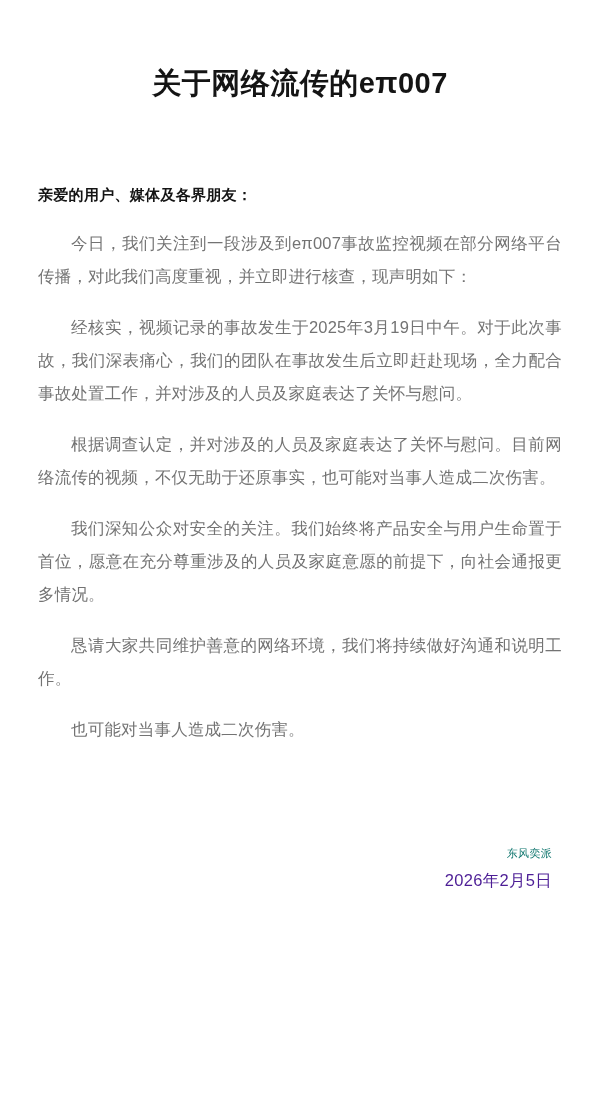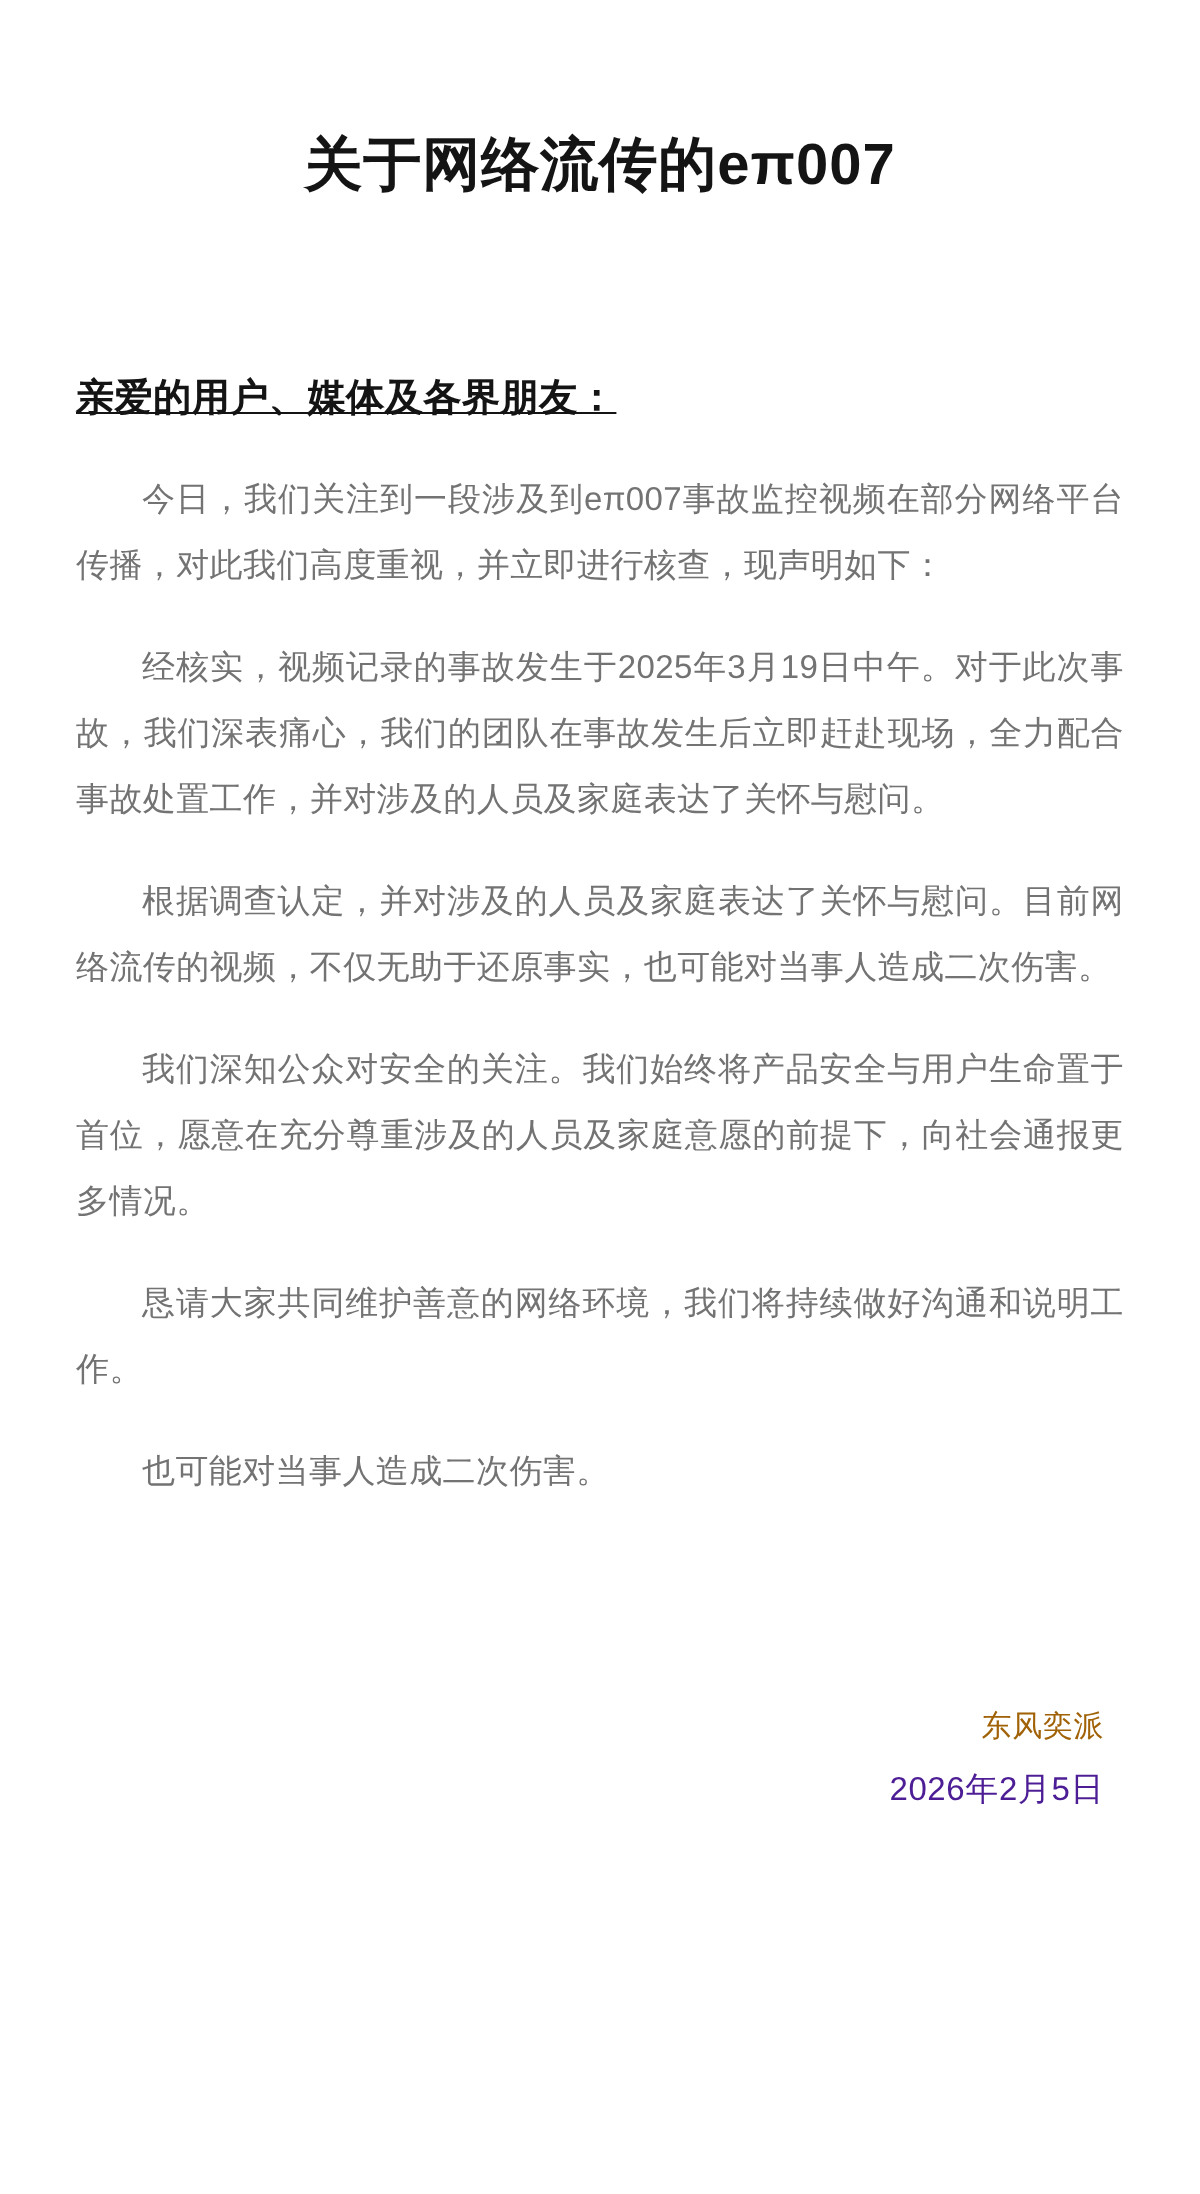--- a/index.html
+++ b/index.html
@@ -30,25 +30,24 @@
   }
   .title-line {
     font-size: 29px;
     font-weight: bold;
     line-height: 1.6;
     letter-spacing: 0.5px;
     color: #141414;
   }
   .salutation {
     margin-top: 80px;
-    font-size: 19px;
+    font-size: 15px;
     font-weight: bold;
     color: #141414;
     letter-spacing: 0.3px;
-    text-decoration: underline;
   }
   .body-block {
     margin-top: 22px;
   }
   .para {
     font-size: 16.5px;
     line-height: 2.0;
     text-indent: 2em;
     color: #737373;
     margin: 0 0 18px 0;
@@ -57,22 +56,22 @@
   }
   .para:last-child {
     margin-bottom: 0;
   }
   .signature-block {
     margin-top: 96px;
     text-align: right;
     padding-right: 10px;
   }
   .sign-name {
-    font-size: 15px;
-    color: #a16207;
+    font-size: 11px;
+    color: #0f766e;
     line-height: 2.0;
     letter-spacing: 0.3px;
   }
   .sign-date {
     font-size: 16.5px;
     color: #4c1d95;
     line-height: 2.0;
     letter-spacing: 0.3px;
   }
   .spacer {

